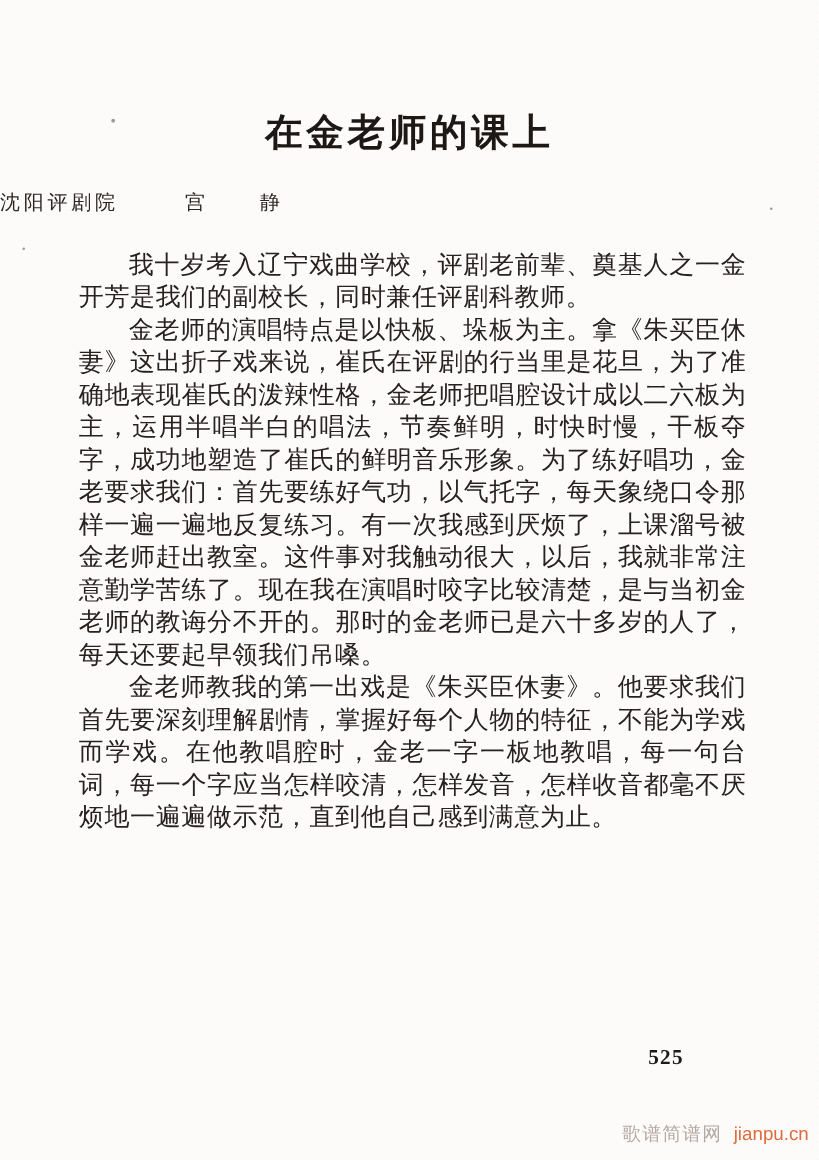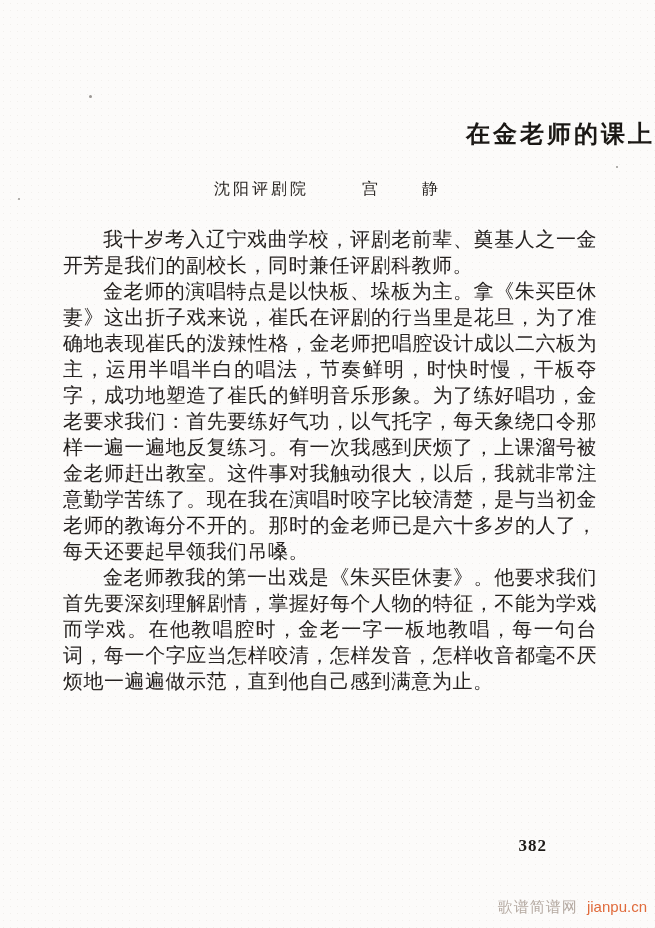--- a/index.html
+++ b/index.html
@@ -10,31 +10,31 @@
     box-sizing: border-box;
     background-color: #fcfbfa;
     background-image: radial-gradient(#f2f0ed 0.5px, rgba(0,0,0,0) 0.6px);
     background-size: 7px 7px;
     font-family: "Liberation Serif", "DejaVu Serif", serif;
     color: #262220;
     overflow: hidden;
   }
   .title {
     margin: 0;
-    padding-top: 116px;
-    text-align: right;
-    font-size: 24px;
+    padding-top: 89px;
+    text-align: center;
+    font-size: 30px;
     line-height: 36px;
     font-weight: bold;
     letter-spacing: 3px;
     color: #1b1815;
   }
   .byline {
     margin-top: 27px;
-    text-align: center;
+    text-align: left;
     font-size: 16px;
     letter-spacing: 3px;
     color: #2a2623;
   }
   .byline .author-surname { margin-left: 46px; }
   .byline .author-given { margin-left: 34px; }
   .body-text {
     margin: 26px 58px 0 63px;
     width: 534px;
     font-size: 20px;
@@ -89,21 +89,21 @@
     <span class="author-surname">宫</span>
     <span class="author-given">静</span>
   </div>
 
   <div class="body-text">
     <p>我十岁考入辽宁戏曲学校，评剧老前辈、奠基人之一金开芳是我们的副校长，同时兼任评剧科教师。</p>
     <p>金老师的演唱特点是以快板、垛板为主。拿《朱买臣休妻》这出折子戏来说，崔氏在评剧的行当里是花旦，为了准确地表现崔氏的泼辣性格，金老师把唱腔设计成以二六板为主，运用半唱半白的唱法，节奏鲜明，时快时慢，干板夺字，成功地塑造了崔氏的鲜明音乐形象。为了练好唱功，金老要求我们：首先要练好气功，以气托字，每天象绕口令那样一遍一遍地反复练习。有一次我感到厌烦了，上课溜号被金老师赶出教室。这件事对我触动很大，以后，我就非常注意勤学苦练了。现在我在演唱时咬字比较清楚，是与当初金老师的教诲分不开的。那时的金老师已是六十多岁的人了，每天还要起早领我们吊嗓。</p>
     <p>金老师教我的第一出戏是《朱买臣休妻》。他要求我们首先要深刻理解剧情，掌握好每个人物的特征，不能为学戏而学戏。在他教唱腔时，金老一字一板地教唱，每一句台词，每一个字应当怎样咬清，怎样发音，怎样收音都毫不厌烦地一遍遍做示范，直到他自己感到满意为止。</p>
   </div>
 
-  <div class="page-number">382</div>
+  <div class="page-number">525</div>
 
   <div class="watermark">
     <span class="wm-name">歌谱简谱网</span>
     <span class="wm-url">jianpu.cn</span>
   </div>
 
   <div class="speck speck-1"></div>
   <div class="speck speck-2"></div>
   <div class="speck speck-3"></div>
 

